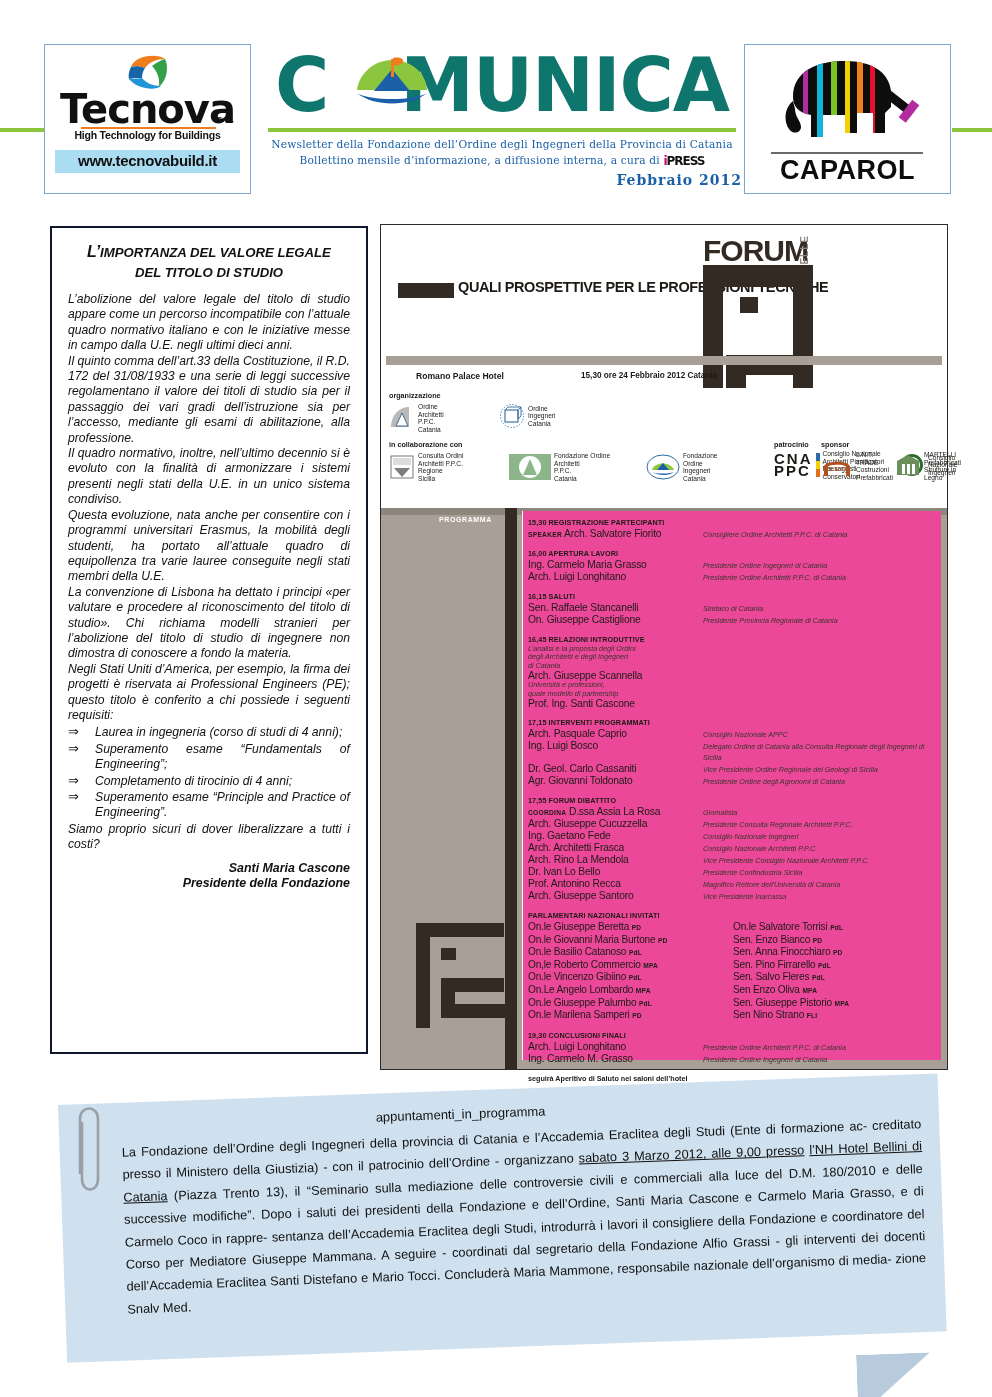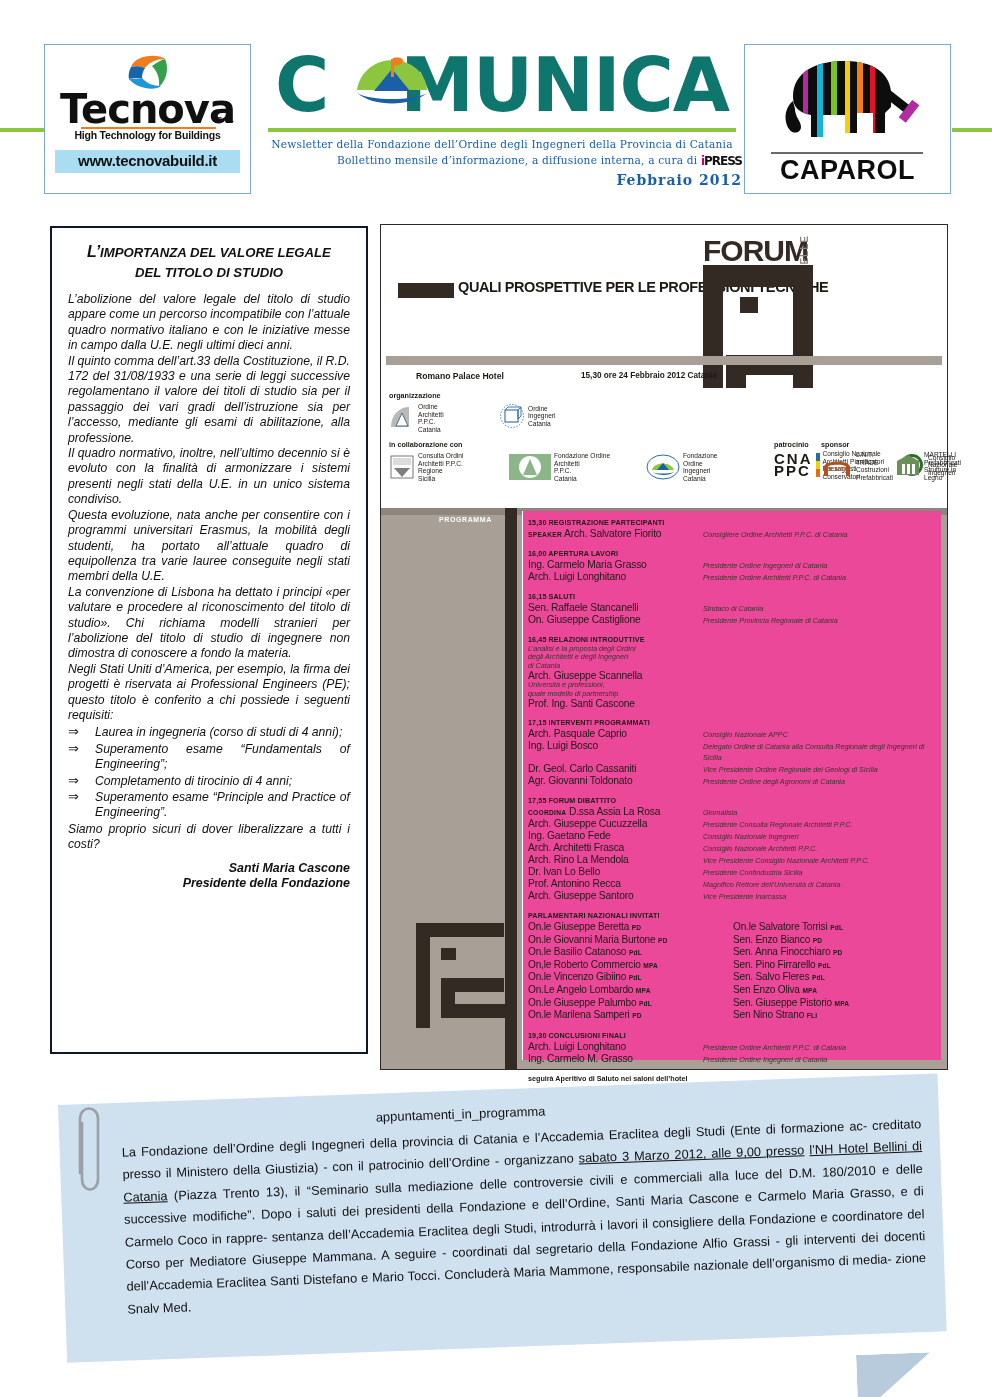--- a/index.html
+++ b/index.html
@@ -39,21 +39,21 @@
 
   
   #masthead{position:absolute;left:262px;top:44px;width:480px;height:160px;}
   #comunica{position:absolute;left:0;top:0;width:480px;height:82px;
      font-family:"DejaVu Sans",sans-serif;font-weight:bold;font-size:74px;
      color:#0f766e;letter-spacing:-1px;line-height:82px;text-align:center;white-space:nowrap;}
   #comunica .o-slot{display:inline-block;width:72px;}
   #hill{position:absolute;left:92px;top:13px;width:76px;height:58px;}
   #sub1{position:absolute;left:0;top:94px;width:480px;text-align:center;
      font-family:"DejaVu Serif",serif;font-size:10.6px;color:#1a5fa8;letter-spacing:0.2px;white-space:nowrap;}
-  #sub2{position:absolute;left:0;top:110px;width:480px;text-align:right;
+  #sub2{position:absolute;left:0;top:110px;width:480px;text-align:center;
      font-family:"DejaVu Serif",serif;font-size:10.6px;color:#1a5fa8;letter-spacing:0.2px;white-space:nowrap;}
   #ipress{display:inline-block;font-family:"DejaVu Sans",sans-serif;font-weight:bold;
      font-size:12px;color:#111;letter-spacing:-1px;vertical-align:-1px;}
   #ipress .i{color:#c8006e;}
   #issue{position:absolute;left:0;top:128px;width:480px;text-align:right;
      font-family:"DejaVu Serif",serif;font-weight:bold;font-size:14px;color:#1a5fa8;letter-spacing:1px;}
 
   
   #article{position:absolute;left:50px;top:226px;width:318px;height:828px;
      background:#fff;border:2px solid #0f172a;box-sizing:border-box;}

